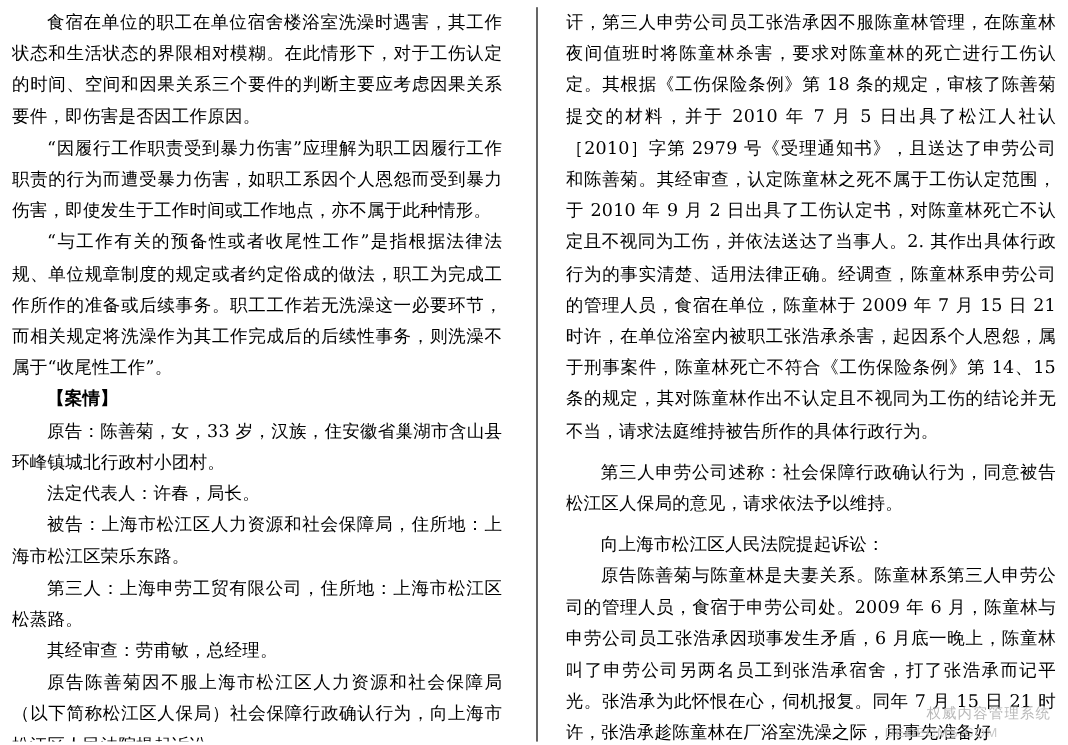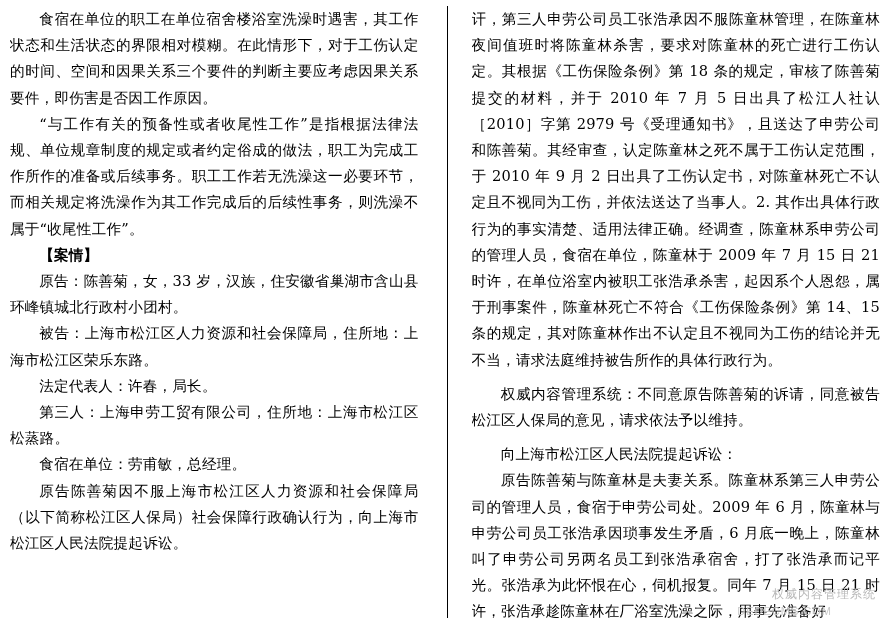--- a/index.html
+++ b/index.html
@@ -92,36 +92,37 @@
   }
 </style>
 </head>
 <body>
 
 <div id="page">
   <div class="columns">
 
     <div class="col left">
       <p class="ind blk">食宿在单位的职工在单位宿舍楼浴室洗澡时遇害，其工作状态和生活状态的界限相对模糊。在此情形下，对于工伤认定的时间、空间和因果关系三个要件的判断主要应考虑因果关系要件，即伤害是否因工作原因。</p>
+      <p class="ind blk">“因履行工作职责受到暴力伤害”应理解为职工因履行工作职责的行为而遭受暴力伤害，如职工系因个人恩怨而受到暴力伤害，即使发生于工作时间或工作地点，亦不属于此种情形。</p>
       <p class="ind blk">“与工作有关的预备性或者收尾性工作”是指根据法律法规、单位规章制度的规定或者约定俗成的做法，职工为完成工作所作的准备或后续事务。职工工作若无洗澡这一必要环节，而相关规定将洗澡作为其工作完成后的后续性事务，则洗澡不属于“收尾性工作”。</p>
       <p class="sec">【案情】</p>
       <p class="ind blk">原告：陈善菊，女，33 岁，汉族，住安徽省巢湖市含山县环峰镇城北行政村小团村。</p>
+      <p class="ind blk">法定代表人：许春，局长。</p>
       <p class="ind blk">被告：上海市松江区人力资源和社会保障局，住所地：上海市松江区荣乐东路。</p>
-      <p class="ind blk">法定代表人：许春，局长。</p>
       <p class="ind blk">第三人：上海申劳工贸有限公司，住所地：上海市松江区松蒸路。</p>
-      <p class="ind blk">食宿在单位：劳甫敏，总经理。</p>
+      <p class="ind blk">其经审查：劳甫敏，总经理。</p>
       <p class="ind blk">原告陈善菊因不服上海市松江区人力资源和社会保障局（以下简称松江区人保局）社会保障行政确认行为，向上海市松江区人民法院提起诉讼。</p>
     </div>
 
     <div class="divider"></div>
 
     <div class="col right">
       <p class="noind blk">讦，第三人申劳公司员工张浩承因不服陈童林管理，在陈童林夜间值班时将陈童林杀害，要求对陈童林的死亡进行工伤认定。其根据《工伤保险条例》第 18 条的规定，审核了陈善菊提交的材料，并于 2010 年 7 月 5 日出具了松江人社认［2010］字第 2979 号《受理通知书》，且送达了申劳公司和陈善菊。其经审查，认定陈童林之死不属于工伤认定范围，于 2010 年 9 月 2 日出具了工伤认定书，对陈童林死亡不认定且不视同为工伤，并依法送达了当事人。2. 其作出具体行政行为的事实清楚、适用法律正确。经调查，陈童林系申劳公司的管理人员，食宿在单位，陈童林于 2009 年 7 月 15 日 21 时许，在单位浴室内被职工张浩承杀害，起因系个人恩怨，属于刑事案件，陈童林死亡不符合《工伤保险条例》第 14、15 条的规定，其对陈童林作出不认定且不视同为工伤的结论并无不当，请求法庭维持被告所作的具体行政行为。</p>
       <div class="spacer"></div>
-      <p class="ind blk">权威内容管理系统：不同意原告陈善菊的诉请，同意被告松江区人保局的意见，请求依法予以维持。</p>
+      <p class="ind blk">第三人申劳公司述称：社会保障行政确认行为，同意被告松江区人保局的意见，请求依法予以维持。</p>
       <div class="spacer"></div>
       <p class="ind blk">向上海市松江区人民法院提起诉讼：</p>
       <p class="ind blk">原告陈善菊与陈童林是夫妻关系。陈童林系第三人申劳公司的管理人员，食宿于申劳公司处。2009 年 6 月，陈童林与申劳公司员工张浩承因琐事发生矛盾，6 月底一晚上，陈童林叫了申劳公司另两名员工到张浩承宿舍，打了张浩承而记平光。张浩承为此怀恨在心，伺机报复。同年 7 月 15 日 21 时许，张浩承趁陈童林在厂浴室洗澡之际，用事先准备好</p>
     </div>
 
   </div>
 
   <div class="watermark">权威内容管理系统</div>
   <div class="watermark2">DEDECMS.COM</div>
   <div class="watermark3">本文来自织梦</div>

